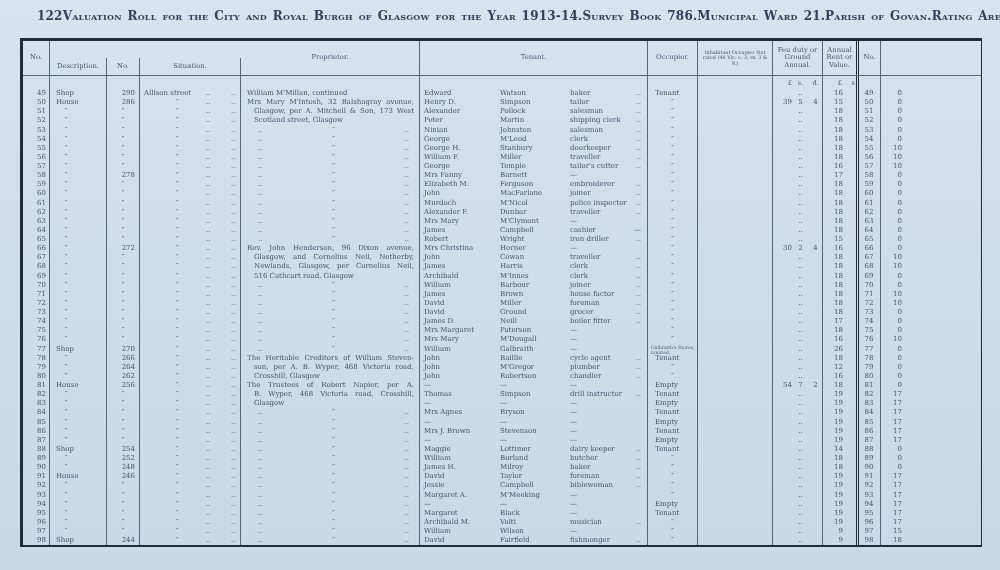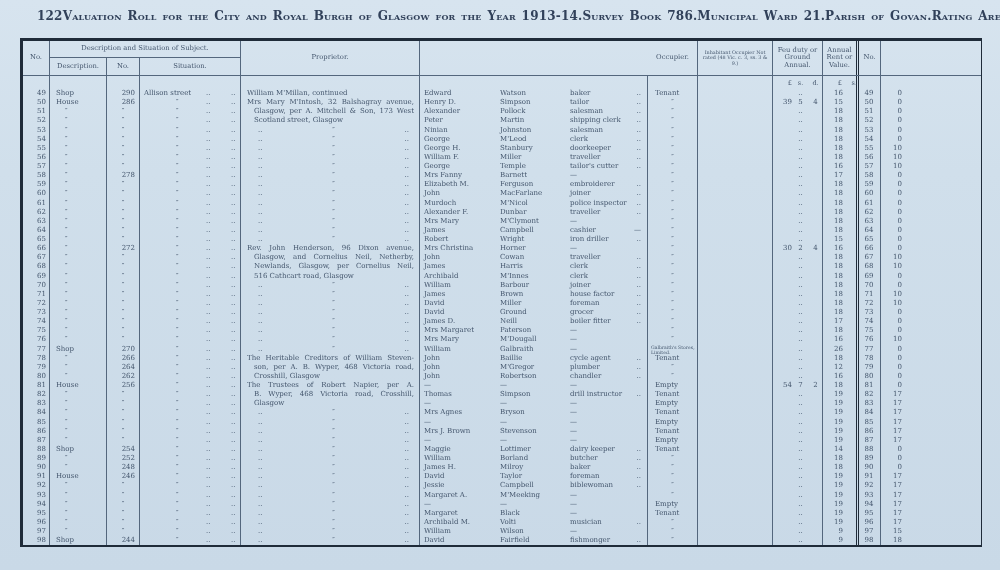--- a/index.html
+++ b/index.html
@@ -79,25 +79,25 @@
   <span>Valuation Roll for the City and Royal Burgh of Glasgow for the Year 1913-14.</span>
   <span>Survey Book 786.</span>
   <span>Municipal Ward 21.</span>
   <span>Parish of Govan.</span>
   <span>Rating Area—Glasgow</span>
 </div>
 
 <div class="vtable">
   <div class="grid thead">
     <div class="hc h-no">No.</div>
-    <div class="hc h-group">Description and Situation of Subject.</div>
     <div class="hc h-desc">Description.</div>
     <div class="hc h-dno">No.</div>
     <div class="hc h-sit">Situation.</div>
     <div class="hc h-prop">Proprietor.</div>
+    <div class="hc h-ten">Tenant.</div>
     <div class="hc h-occ">Occupier.</div>
     <div class="hc h-inh">Inhabitant Occupier Not rated (48 Vic. c. 3, ss. 3 &amp; 9.)</div>
     <div class="hc h-feu">Feu duty or Ground Annual.</div>
     <div class="hc h-rent">Annual Rent or Value.</div>
     <div class="hc h-no2">No.</div>
   </div>
   <div class="grid units">
     <div class="uc"></div>
     <div class="uc"></div>
     <div class="uc"></div>

